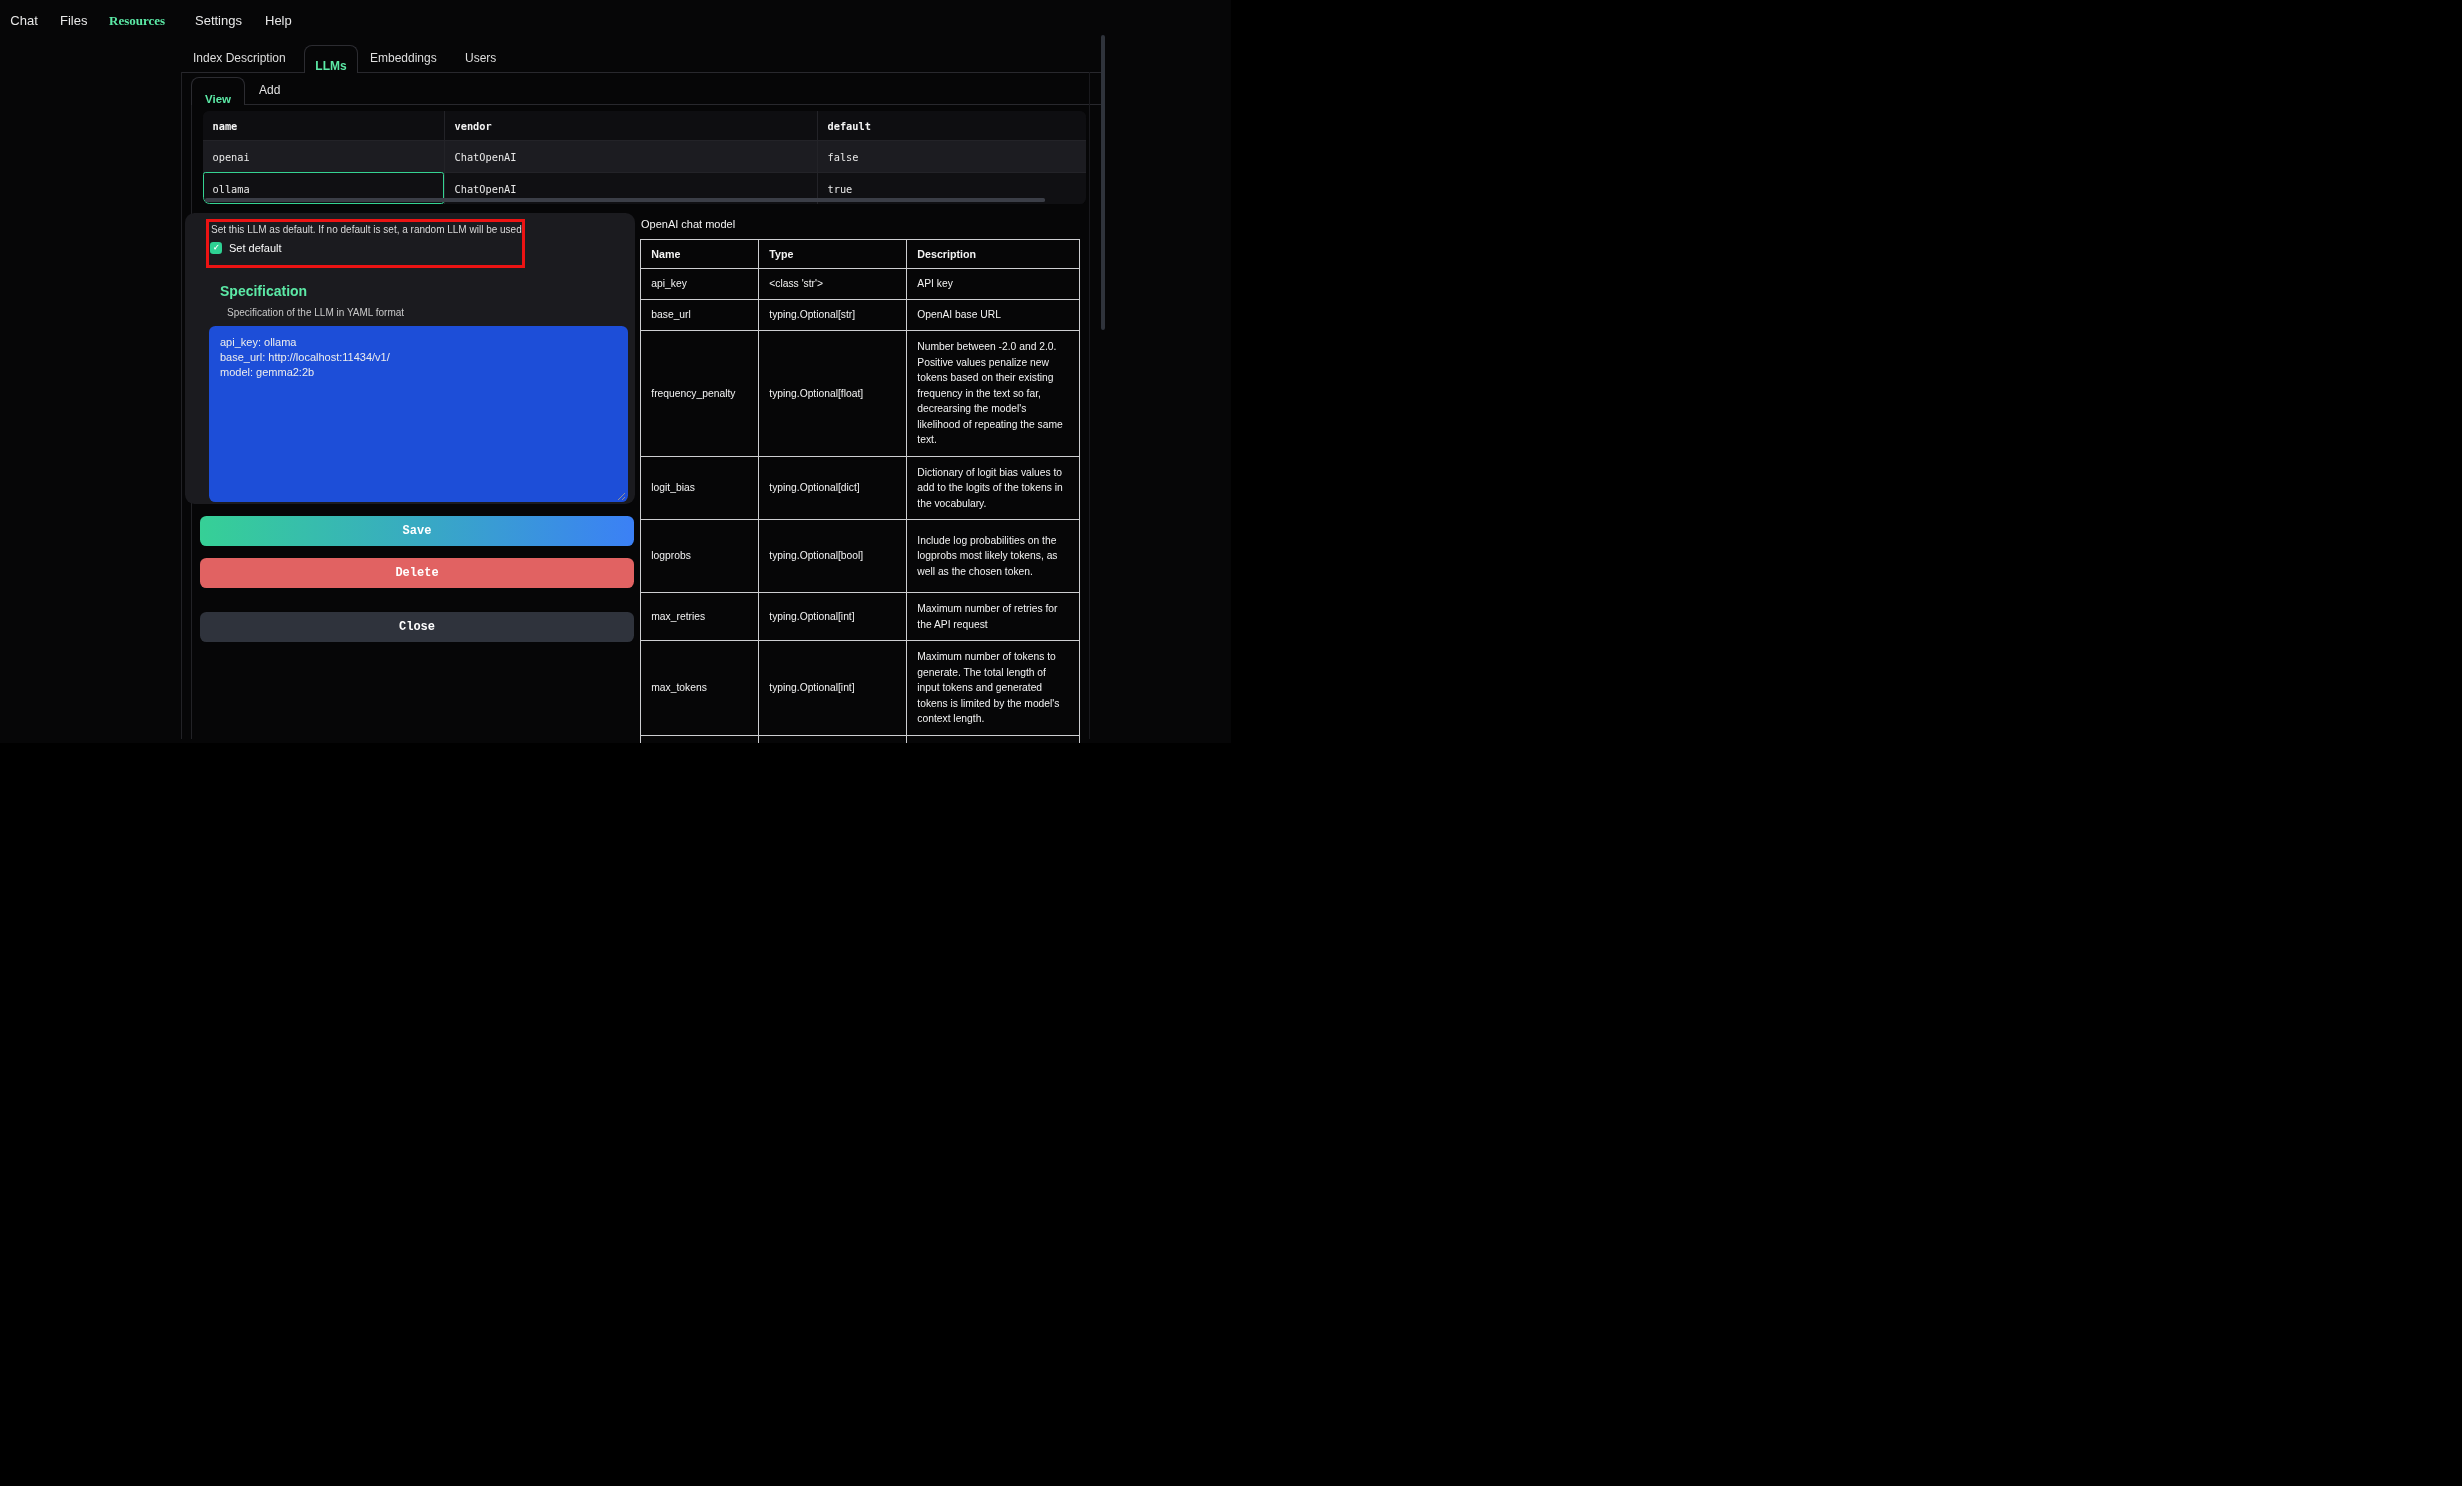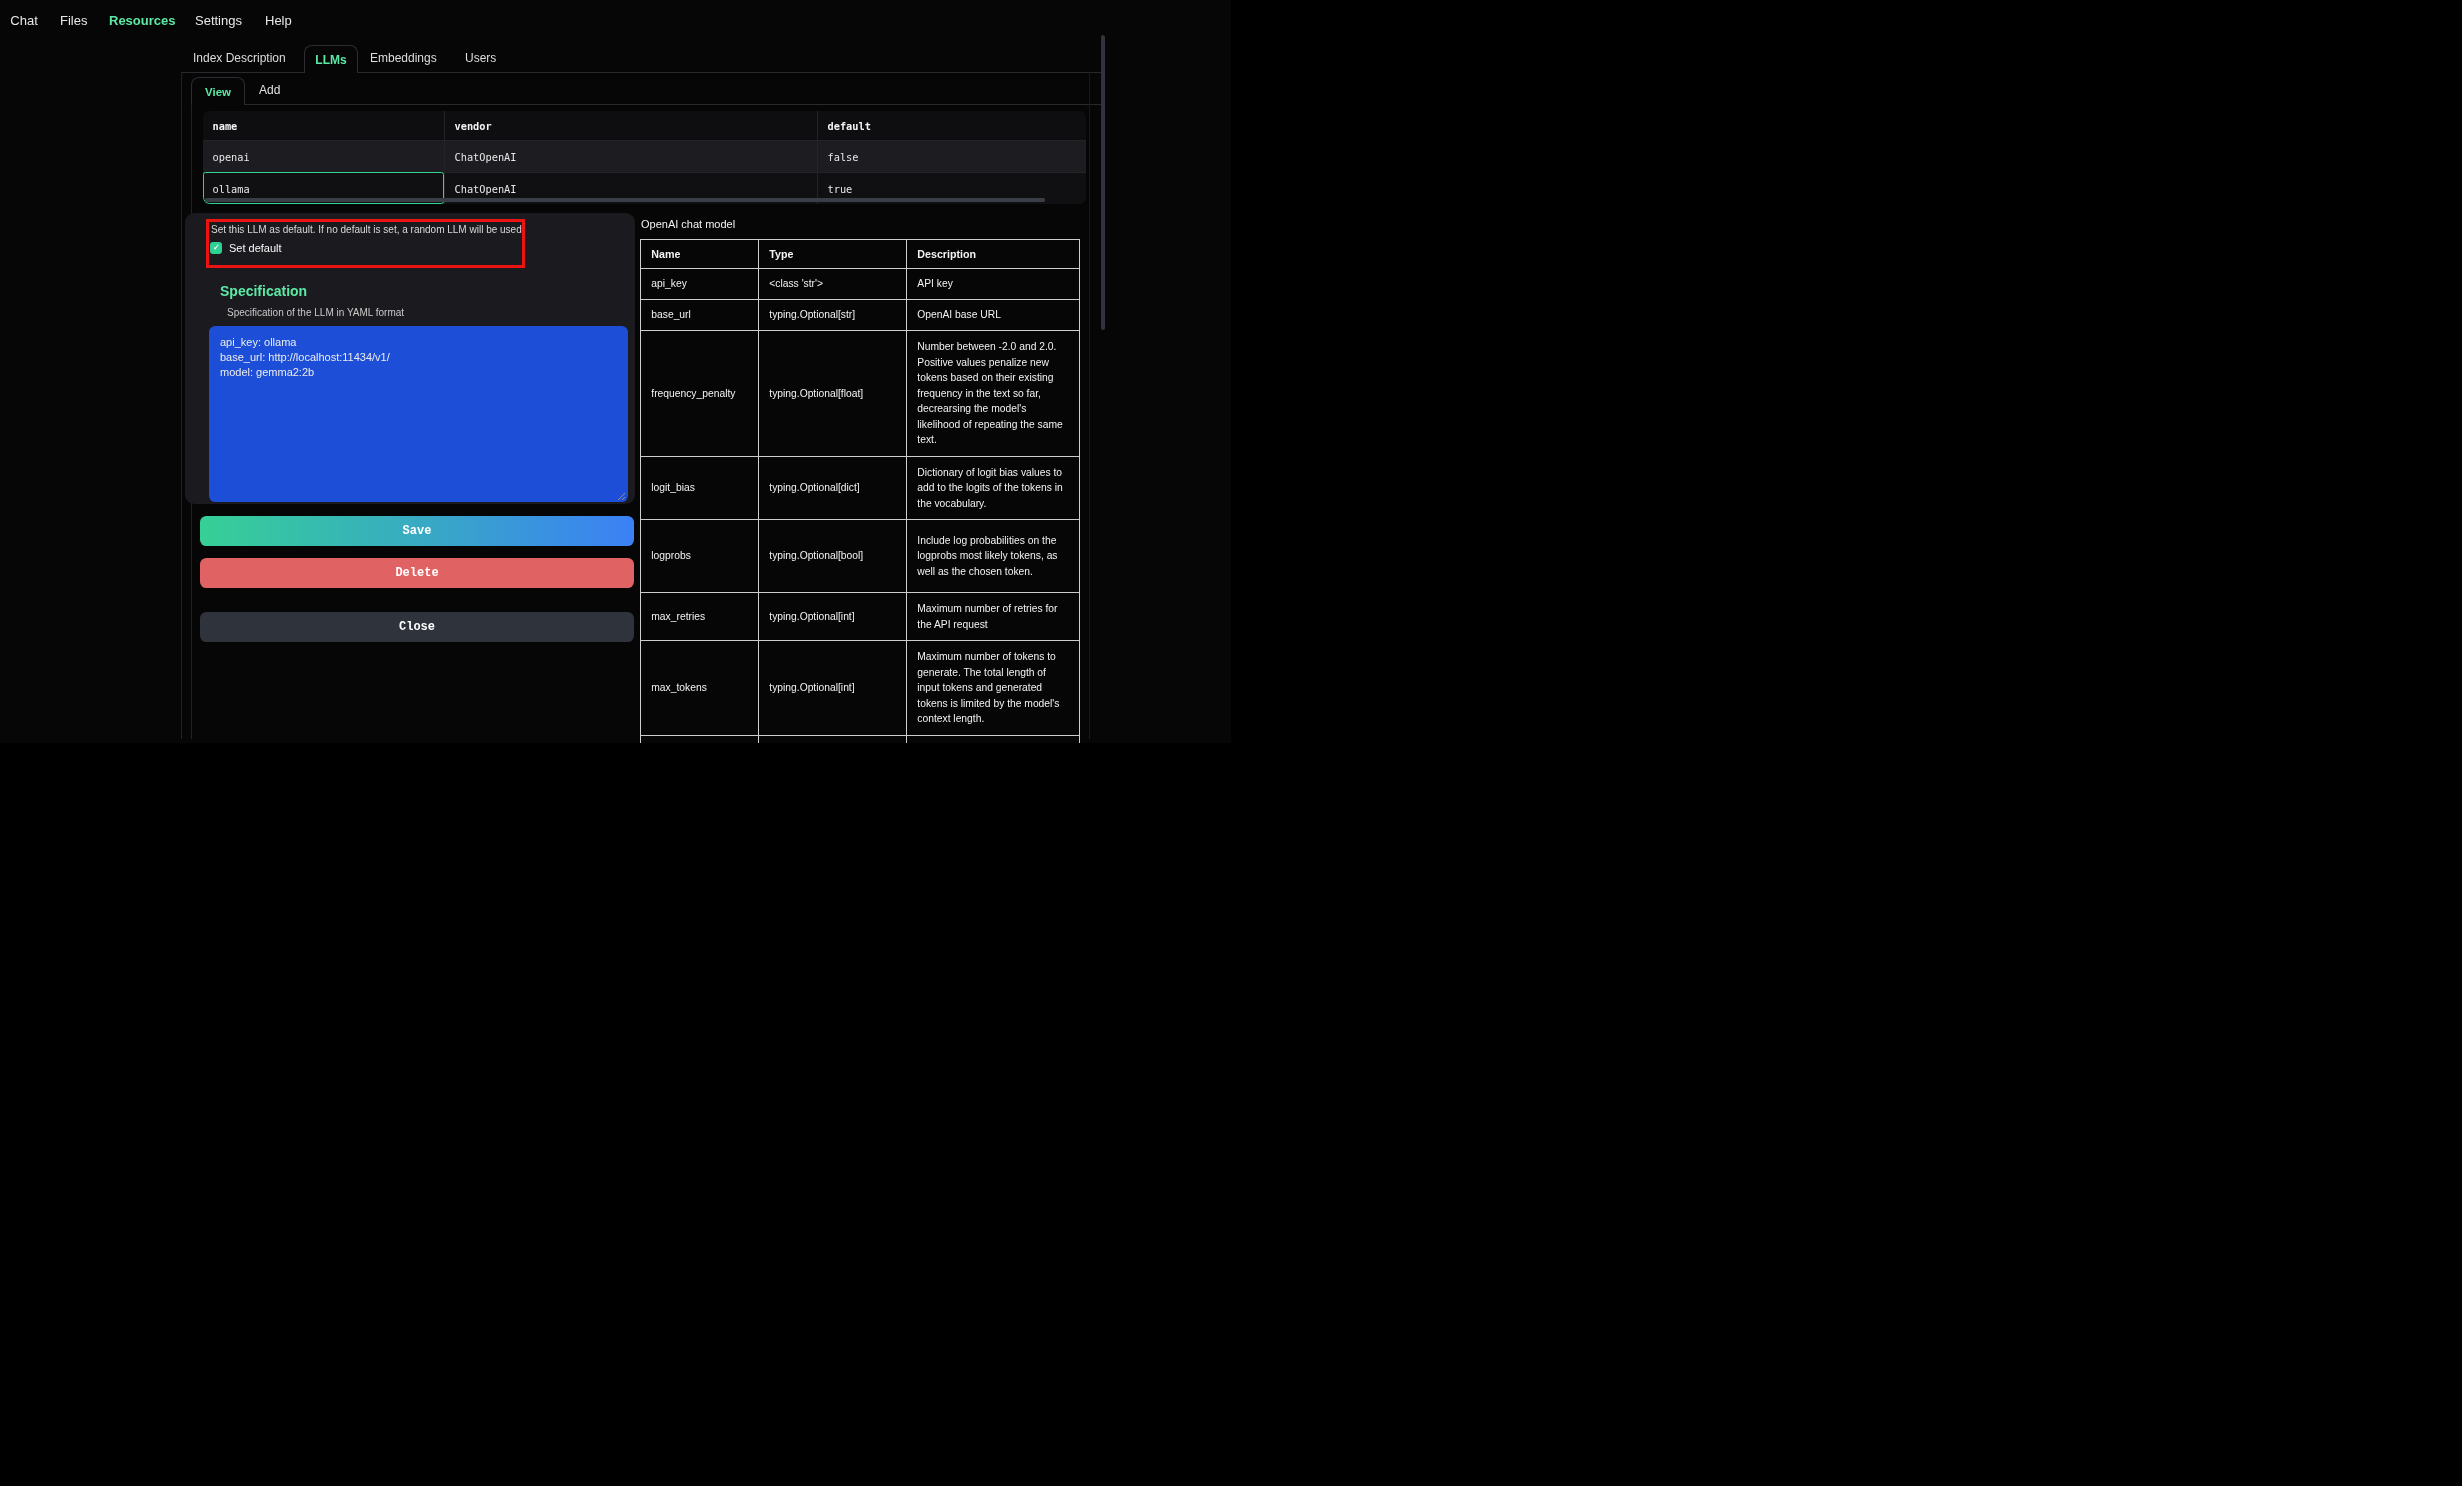--- a/index.html
+++ b/index.html
@@ -5,32 +5,32 @@
   * { margin:0; padding:0; box-sizing:border-box; }
   html,body { background:#000; }
   body { font-family:"Liberation Sans", sans-serif; }
   .page {
     position:relative; width:1231px; height:743px;
     background:#060607; overflow:hidden; color:#eaeaea;
   }
 
   
   .nav-item { position:absolute; top:13px; font-size:13px; color:#e8e8e8; cursor:pointer; white-space:nowrap; }
-  .nav-item.active { color:#5ce9a6; font-weight:bold; }
+  .nav-item.active { color:#5ce9a6; font-weight:bold;font-family:Liberation Serif, serif; }
 
   
   .hline { position:absolute; height:0.8px; background:#28282d; }
   .vline { position:absolute; width:0.8px; background:#222226; }
 
   
   .tab-label { position:absolute; top:45px; height:27px; line-height:27px; font-size:12px; color:#dedede; cursor:pointer; white-space:nowrap; }
   .tab-box {
     position:absolute; border:0.8px solid #2c2c31; border-bottom:none;
     border-radius:8px 8px 0 0; background:#060607; z-index:3;
-    display:flex; align-items:center; justify-content:center;
+    display:flex; align-items:flex-end; justify-content:center;
   }
   .tab-box .tab-active-text { color:#5ce9a6; font-weight:bold; }
   .subtab-label { position:absolute; top:77px; height:27px; line-height:27px; font-size:12px; color:#e3e3e3; cursor:pointer; }
 
   
   .llm-table {
     position:absolute; left:203px; top:111px; width:883px; height:93px;
     background:#101013; border-radius:6.4px; overflow:hidden;
     font-family:"DejaVu Sans Mono", monospace; font-size:10.3px;
   }

